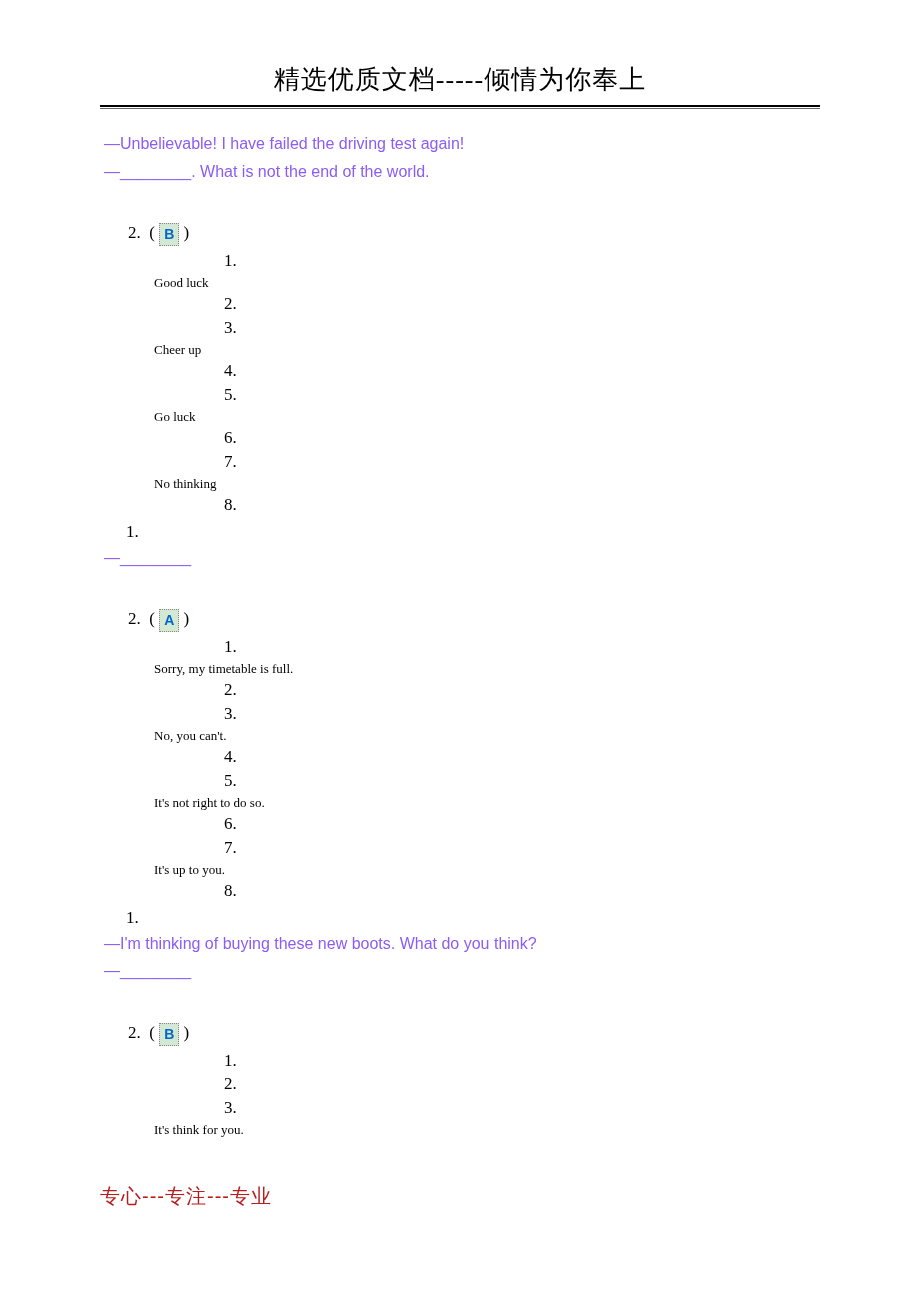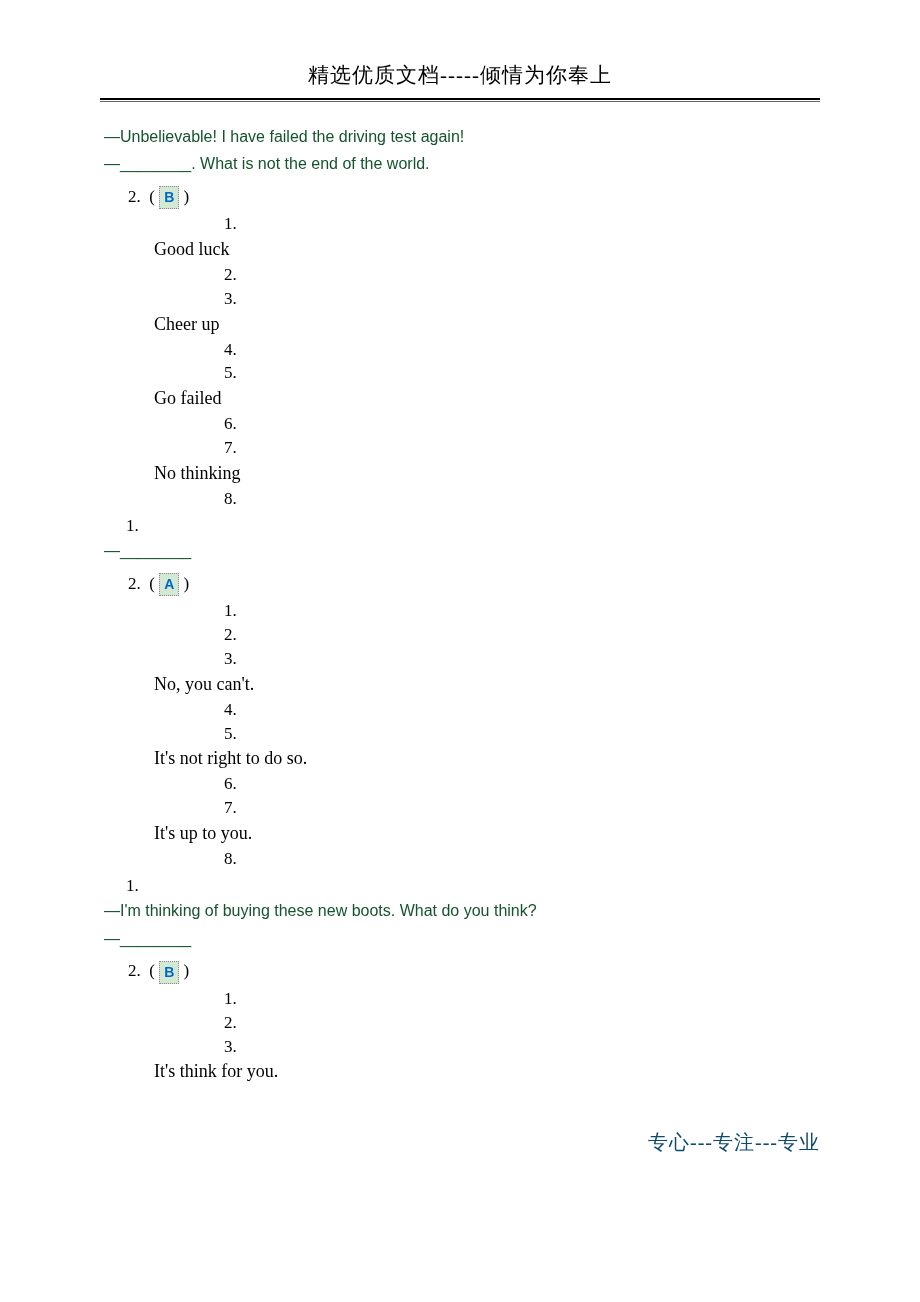--- a/index.html
+++ b/index.html
@@ -13,45 +13,45 @@
       width: 920px;
       margin: 0 auto;
       padding: 60px 100px 40px 100px;
       color: #000;
       font-size: 16px;
       line-height: 1.5;
     }
     .header-title {
       text-align: center;
       font-family: 'SimSun', serif;
-      font-size: 21px;
+      font-size: 26px;
       color: #000;
       margin-bottom: 6px;
       letter-spacing: 1px;
     }
     .header-line {
       border: none;
       border-top: 2px solid #000;
       border-bottom: 1px solid #666;
       height: 4px;
       margin-bottom: 22px;
     }
     .content {
       margin-left: 4px;
     }
     .prompt {
-      color: #14532d;
+      color: #8b5cf6;
       font-family: Verdana, sans-serif;
       font-size: 16px;
       line-height: 1.6;
       margin-bottom: 2px;
     }
     .question-num {
       margin-left: 24px;
-      margin-top: 7px;
+      margin-top: 36px;
       margin-bottom: 3px;
       font-family: 'Times New Roman', serif;
       font-size: 17px;
     }
     .answer-badge {
       display: inline-block;
       background: #d3e9d3;
       color: #0066cc;
       font-weight: bold;
       padding: 0px 4px;
@@ -62,34 +62,34 @@
     }
     .subnum {
       margin-left: 120px;
       font-family: 'Times New Roman', serif;
       font-size: 17px;
       line-height: 1.4;
     }
     .option-text {
       margin-left: 50px;
       font-family: 'Times New Roman', serif;
-      font-size: 18px;
+      font-size: 13px;
       line-height: 1.5;
     }
     .section-one {
       margin-left: 22px;
       font-family: 'Times New Roman', serif;
       font-size: 17px;
       margin-top: 2px;
     }
     .footer {
-      text-align: right;
-      font-family: Liberation Serif, serif;
+      text-align: left;
+      font-family: Liberation Sans, sans-serif;
       font-size: 20px;
-      color: #0c4a6e;
+      color: #b91c1c;
       margin-top: 42px;
       letter-spacing: 1px;
     }
   </style>
 </head>
 <body>
 
 <div class="header-title">精选优质文档-----倾情为你奉上</div>
 <hr class="header-line">
 
@@ -100,32 +100,33 @@
   <div class="question-num">
     <span>2.</span>&nbsp;&nbsp;(&nbsp;<span class="answer-badge">B</span>&nbsp;)
   </div>
   <div class="subnum">1.</div>
   <div class="option-text">Good luck</div>
   <div class="subnum">2.</div>
   <div class="subnum">3.</div>
   <div class="option-text">Cheer up</div>
   <div class="subnum">4.</div>
   <div class="subnum">5.</div>
-  <div class="option-text">Go failed</div>
+  <div class="option-text">Go luck</div>
   <div class="subnum">6.</div>
   <div class="subnum">7.</div>
   <div class="option-text">No thinking</div>
   <div class="subnum">8.</div>
   <div class="section-one">1.</div>
 
   <div class="prompt">—________</div>
   <div class="question-num">
     <span>2.</span>&nbsp;&nbsp;(&nbsp;<span class="answer-badge">A</span>&nbsp;)
   </div>
   <div class="subnum">1.</div>
+  <div class="option-text">Sorry, my timetable is full.</div>
   <div class="subnum">2.</div>
   <div class="subnum">3.</div>
   <div class="option-text">No, you can't.</div>
   <div class="subnum">4.</div>
   <div class="subnum">5.</div>
   <div class="option-text">It's not right to do so.</div>
   <div class="subnum">6.</div>
   <div class="subnum">7.</div>
   <div class="option-text">It's up to you.</div>
   <div class="subnum">8.</div>

